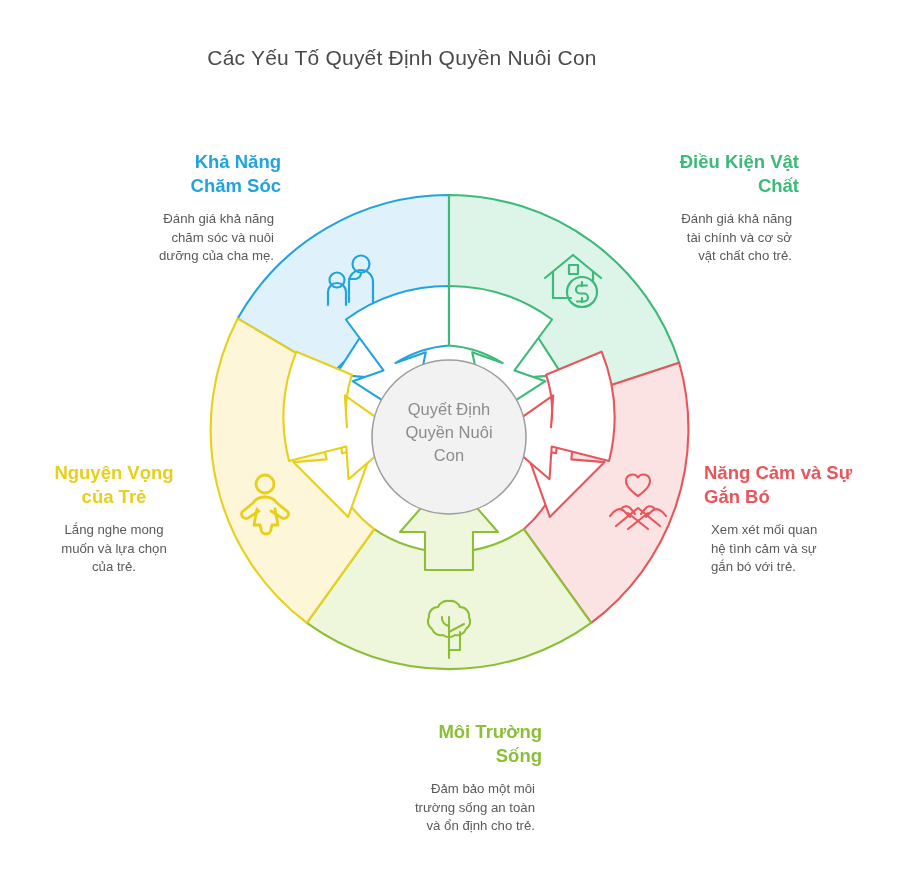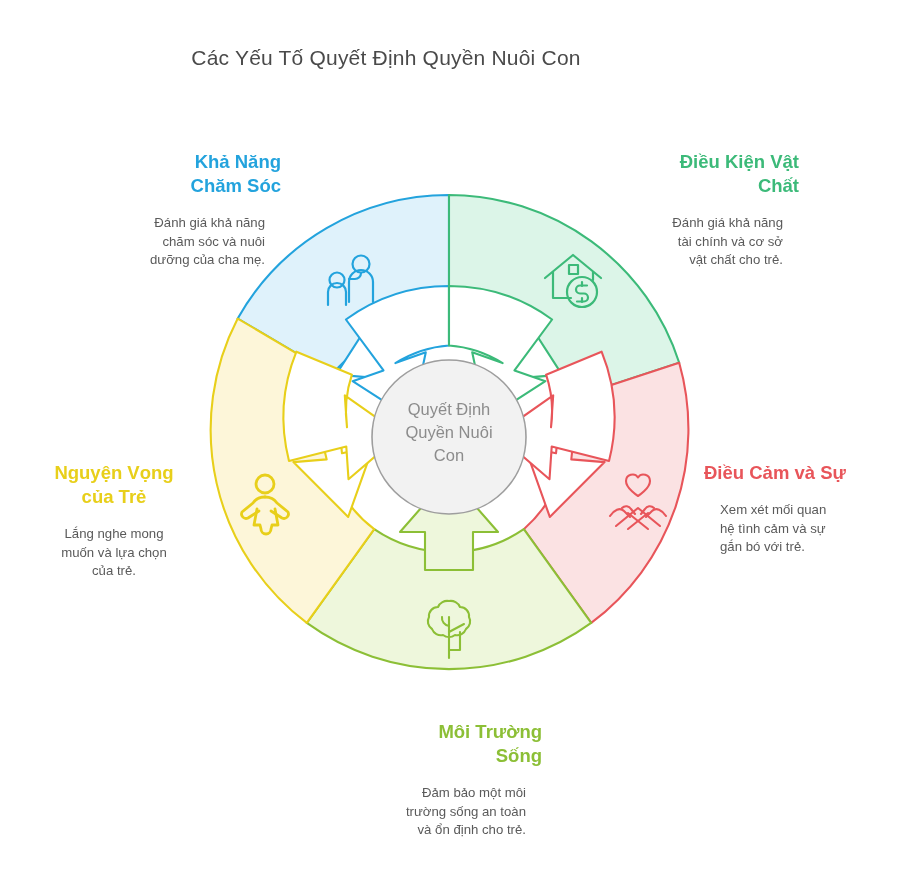--- a/index.html
+++ b/index.html
@@ -16,21 +16,21 @@
     overflow: hidden;
   }
   #stage {
     position: absolute;
     left: 0; top: 0;
     width: 902px;
     height: 873px;
   }
   #chart-title {
     position: absolute;
-    left: 0;
+    left: 16px;
     top: 46px;
     width: 772px;
     text-align: center;
     font-size: 21px;
     color: #4a4a4a;
     letter-spacing: 0.2px;
   }
   svg#wheel {
     position: absolute;
     left: 0;
@@ -46,21 +46,21 @@
   .label-head {
     font-size: 18.5px;
     font-weight: bold;
     line-height: 24px;
     margin: 17px 0 12px 0;
   }
   .label-body {
     font-size: 13.2px;
     line-height: 18.5px;
     color: #5a5a5a;
-    margin: 16px;
+    margin: 7px;
   }
   .lb-tl { left: 106px;  top: 133px; text-align: right; }
   .lb-tr { left: 624px;  top: 133px; text-align: right;  }
   .lb-r  { left: 704px;  top: 444px; text-align: left; width: 168px; }
   .lb-l  { left: 30px;   top: 444px; text-align: center; width: 168px; }
   .lb-b  { left: 362px;  top: 703px; text-align: right; width: 180px; }
 
   .center-text {
     position: absolute;
     left: 372px;
@@ -268,21 +268,22 @@
     </div>
     <div class="label-body">
       <div>Đánh giá khả năng</div>
       <div>tài chính và cơ sở</div>
       <div>vật chất cho trẻ.</div>
     </div>
   </div>
 
   <div class="label-block lb-r">
     <div class="label-head" style="color:#e8555a">
-      <div>Điều Cảm và Sự</div>
+      <div>Năng Cảm và Sự</div>
+      <div>Gắn Bó</div>
     </div>
     <div class="label-body">
       <div>Xem xét mối quan</div>
       <div>hệ tình cảm và sự</div>
       <div>gắn bó với trẻ.</div>
     </div>
   </div>
 
   <div class="label-block lb-b">
     <div class="label-head" style="color:#8cbf36">

